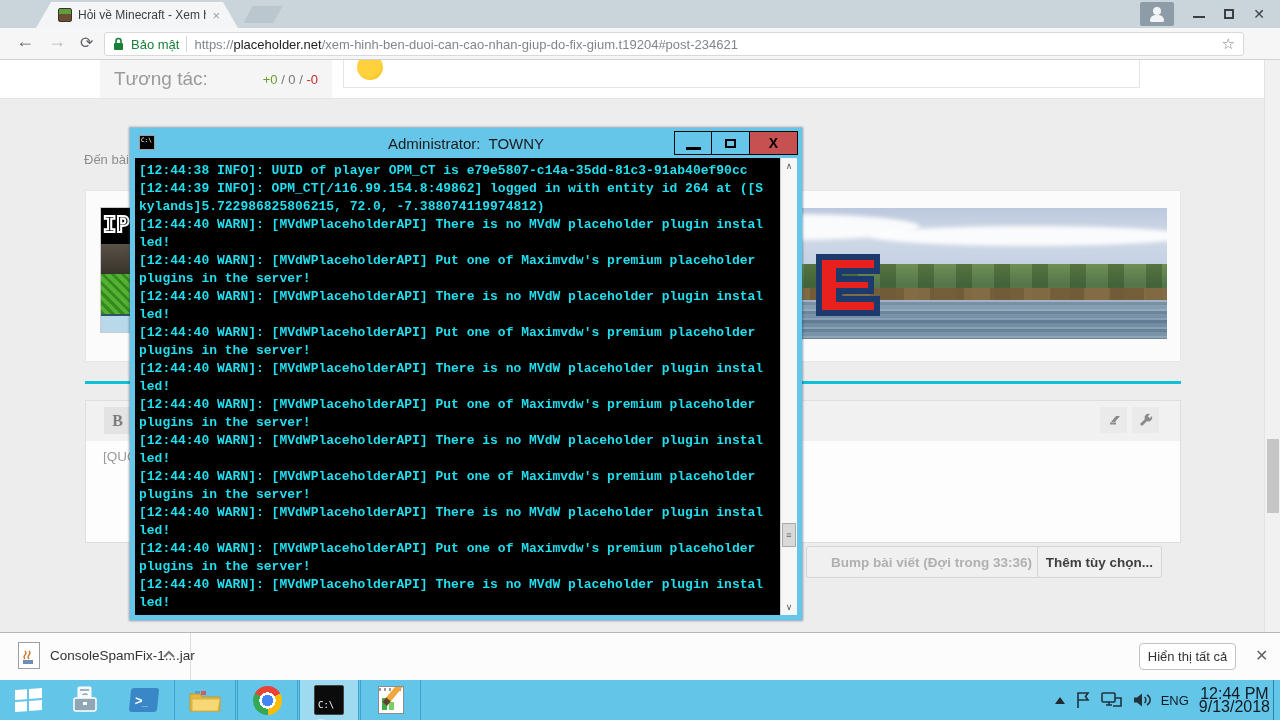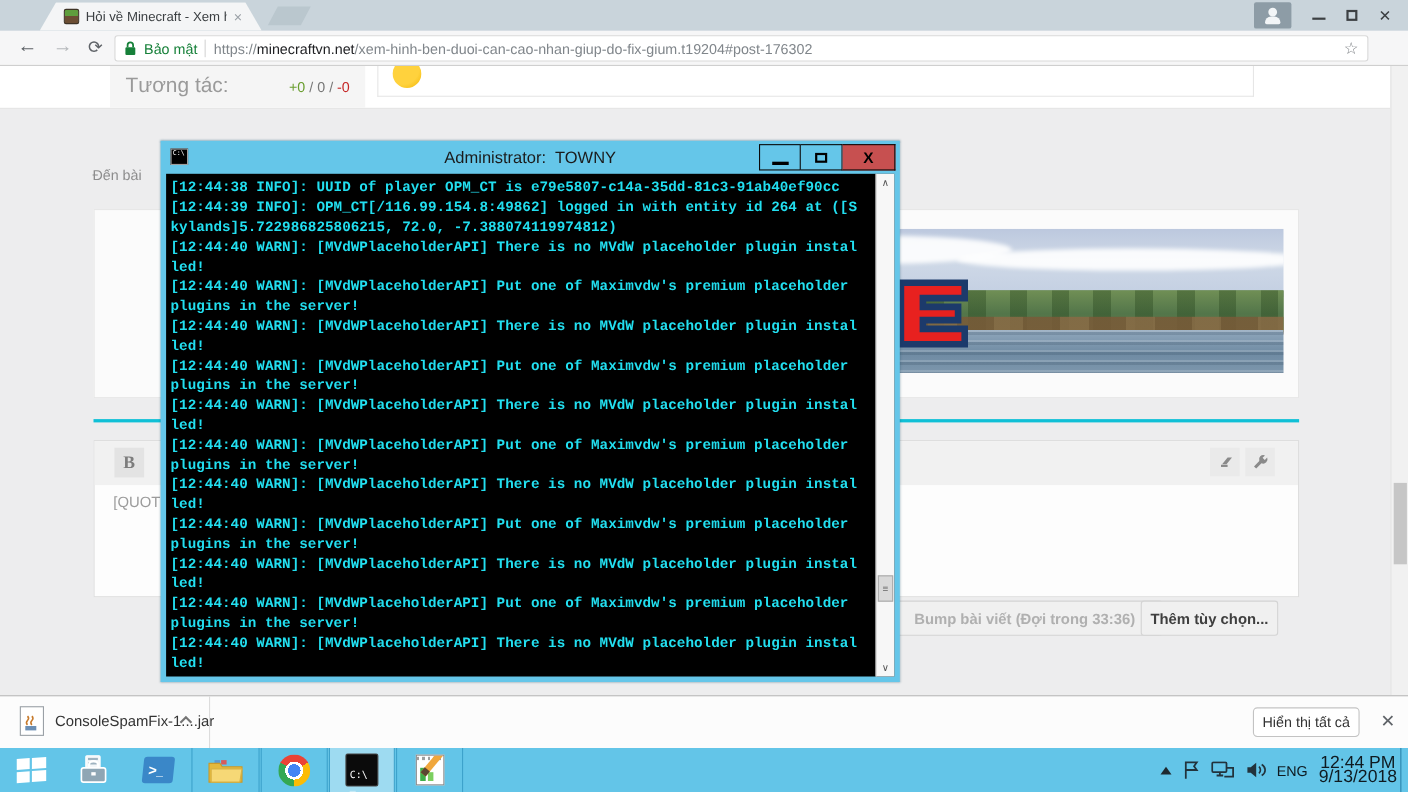--- a/index.html
+++ b/index.html
@@ -100,21 +100,21 @@
 
   .pgbtn { top:486px; height:32px; background:#f0f0f0; border:1px solid #d4d4d4; border-radius:3px;
            display:flex; align-items:center; justify-content:center; font-size:13.5px; font-weight:bold; }
   .btn-bump { left:806px; width:251px; color:#b0b0b0; }
   .btn-more { left:1037px; width:125px; color:#3f3f3f; }
 
   .pg-scrollbar { left:1264px; top:0; width:16px; height:572px; background:#f1f1f1; border-left:1px solid #e3e3e3; }
   .pg-thumb { position:absolute; left:2px; top:379px; width:12px; height:74px; background:#c6c6c6; }
 
   
-  .console { left:146px; top:128px; width:672px; height:492px; background:#65c6e9;
+  .console { left:130px; top:128px; width:672px; height:492px; background:#65c6e9;
              box-shadow:0 0 2px 1px rgba(15,70,100,.45); z-index:50; }
   .cw-title { position:absolute; left:0; top:0; width:100%; height:30px; display:flex; align-items:center; }
   .cw-icon { position:absolute; left:9px; top:7px; width:16px; height:15px; background:#000; border:1px solid #9e9e9e;
              color:#fff; font-family:"DejaVu Sans Mono",monospace; font-size:6px; line-height:6px; padding:1px; }
   .cw-title-text { width:100%; text-align:center; font-size:15px; color:#1b1b1b; white-space:pre; }
   .cw-btns { position:absolute; right:4px; top:3px; display:flex; }
   .cw-btn { width:38px; height:24px; border:1px solid #0a0a0a; display:flex; align-items:center; justify-content:center; }
   .cw-btn + .cw-btn { border-left:none; }
   .cw-close { width:48px; background:#c75050; font-weight:bold; font-size:14px; color:#000; }
   .cw-gmin { width:15px; height:3px; background:#000; margin-top:10px; }
@@ -194,38 +194,44 @@
     <span class="abs navicon nav-back">←</span>
     <span class="abs navicon nav-fwd">→</span>
     <span class="abs navicon nav-refresh">⟳</span>
     <div class="abs urlbox">
       <svg class="lock-icon" width="11" height="14" viewBox="0 0 11 14">
         <rect x="1" y="6" width="9" height="7" rx="1" fill="#168039"></rect>
         <path d="M3 6 V4 a2.5 2.5 0 0 1 5 0 V6" fill="none" stroke="#168039" stroke-width="1.6"></path>
       </svg>
       <span class="secure-label">Bảo mật</span>
       <span class="url-divider"></span>
-      <span class="url-text"><span>https://</span><span class="url-domain">minecraftvn.net</span><span>/xem-hinh-ben-duoi-can-cao-nhan-giup-do-fix-gium.t19204#post-176302</span></span>
+      <span class="url-text"><span>https://</span><span class="url-domain">placeholder.net</span><span>/xem-hinh-ben-duoi-can-cao-nhan-giup-do-fix-gium.t19204#post-234621</span></span>
       <span class="star-icon">☆</span>
     </div>
     <span class="abs menu-dots">⋮</span>
   </div>
 
   <div class="abs page">
     <div class="abs white-strip"></div>
     <div class="abs interact-box">
       <span class="interact-label">Tương tác:</span>
       <span class="interact-vals"><span class="val-pos">+0</span><span> / 0 / </span><span class="val-neg">-0</span></span>
     </div>
     <div class="abs emoji-panel">
       <div class="emoji-ball"></div>
     </div>
     <span class="abs goto-post">Đến bài</span>
     <div class="abs post-panel"></div>
 
+    <div class="abs ipimg">
+      <div class="ip-band1">IP</div>
+      <div class="ip-band2"></div>
+      <div class="ip-band3"></div>
+      <div class="ip-band4"></div>
+    </div>
 
     <div class="abs banner">
       <div class="bn-sky"></div>
       <div class="bn-cloud" style="left:-30px; top:6px; width:260px; height:26px;"></div>
       <div class="bn-cloud" style="left:180px; top:18px; width:320px; height:20px;"></div>
       <div class="bn-trees"></div>
       <div class="bn-dirt"></div>
       <div class="bn-water"></div>
     </div>
     <svg class="abs letterE" width="76" height="66" viewBox="-5 -5 68 66">

